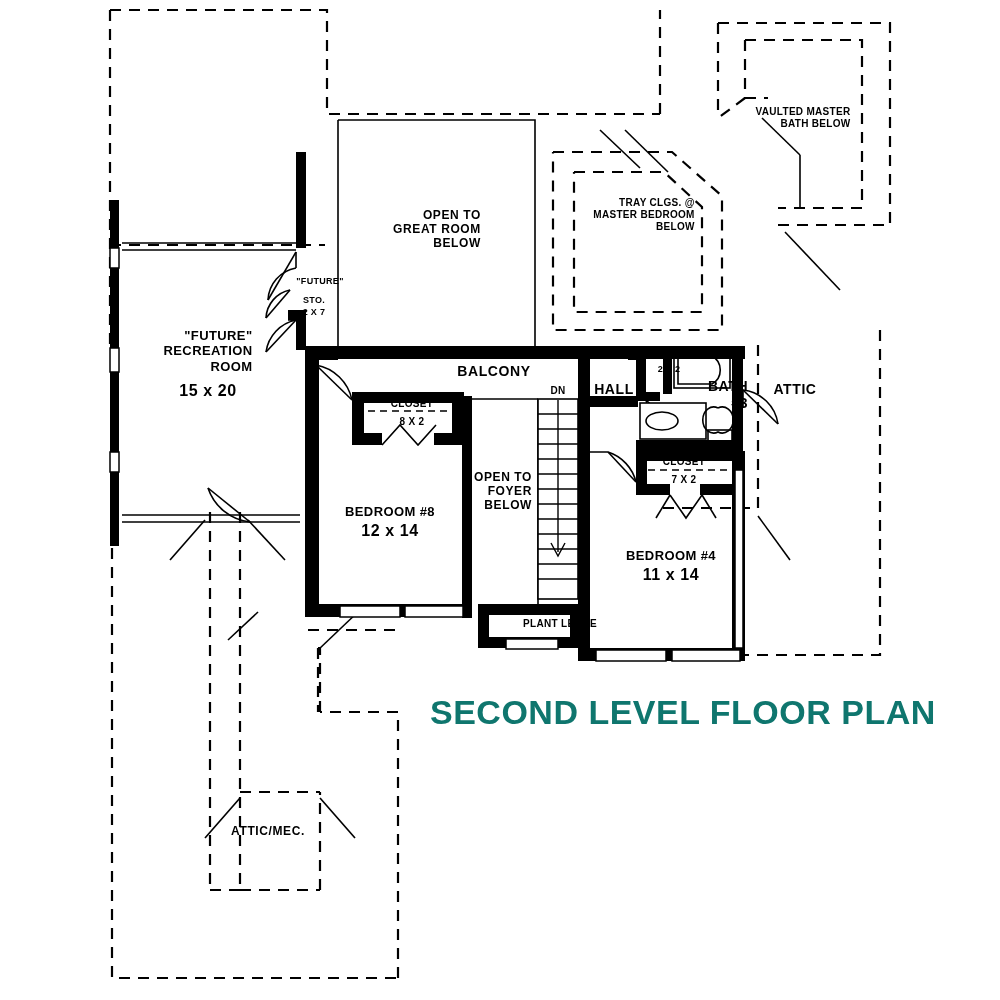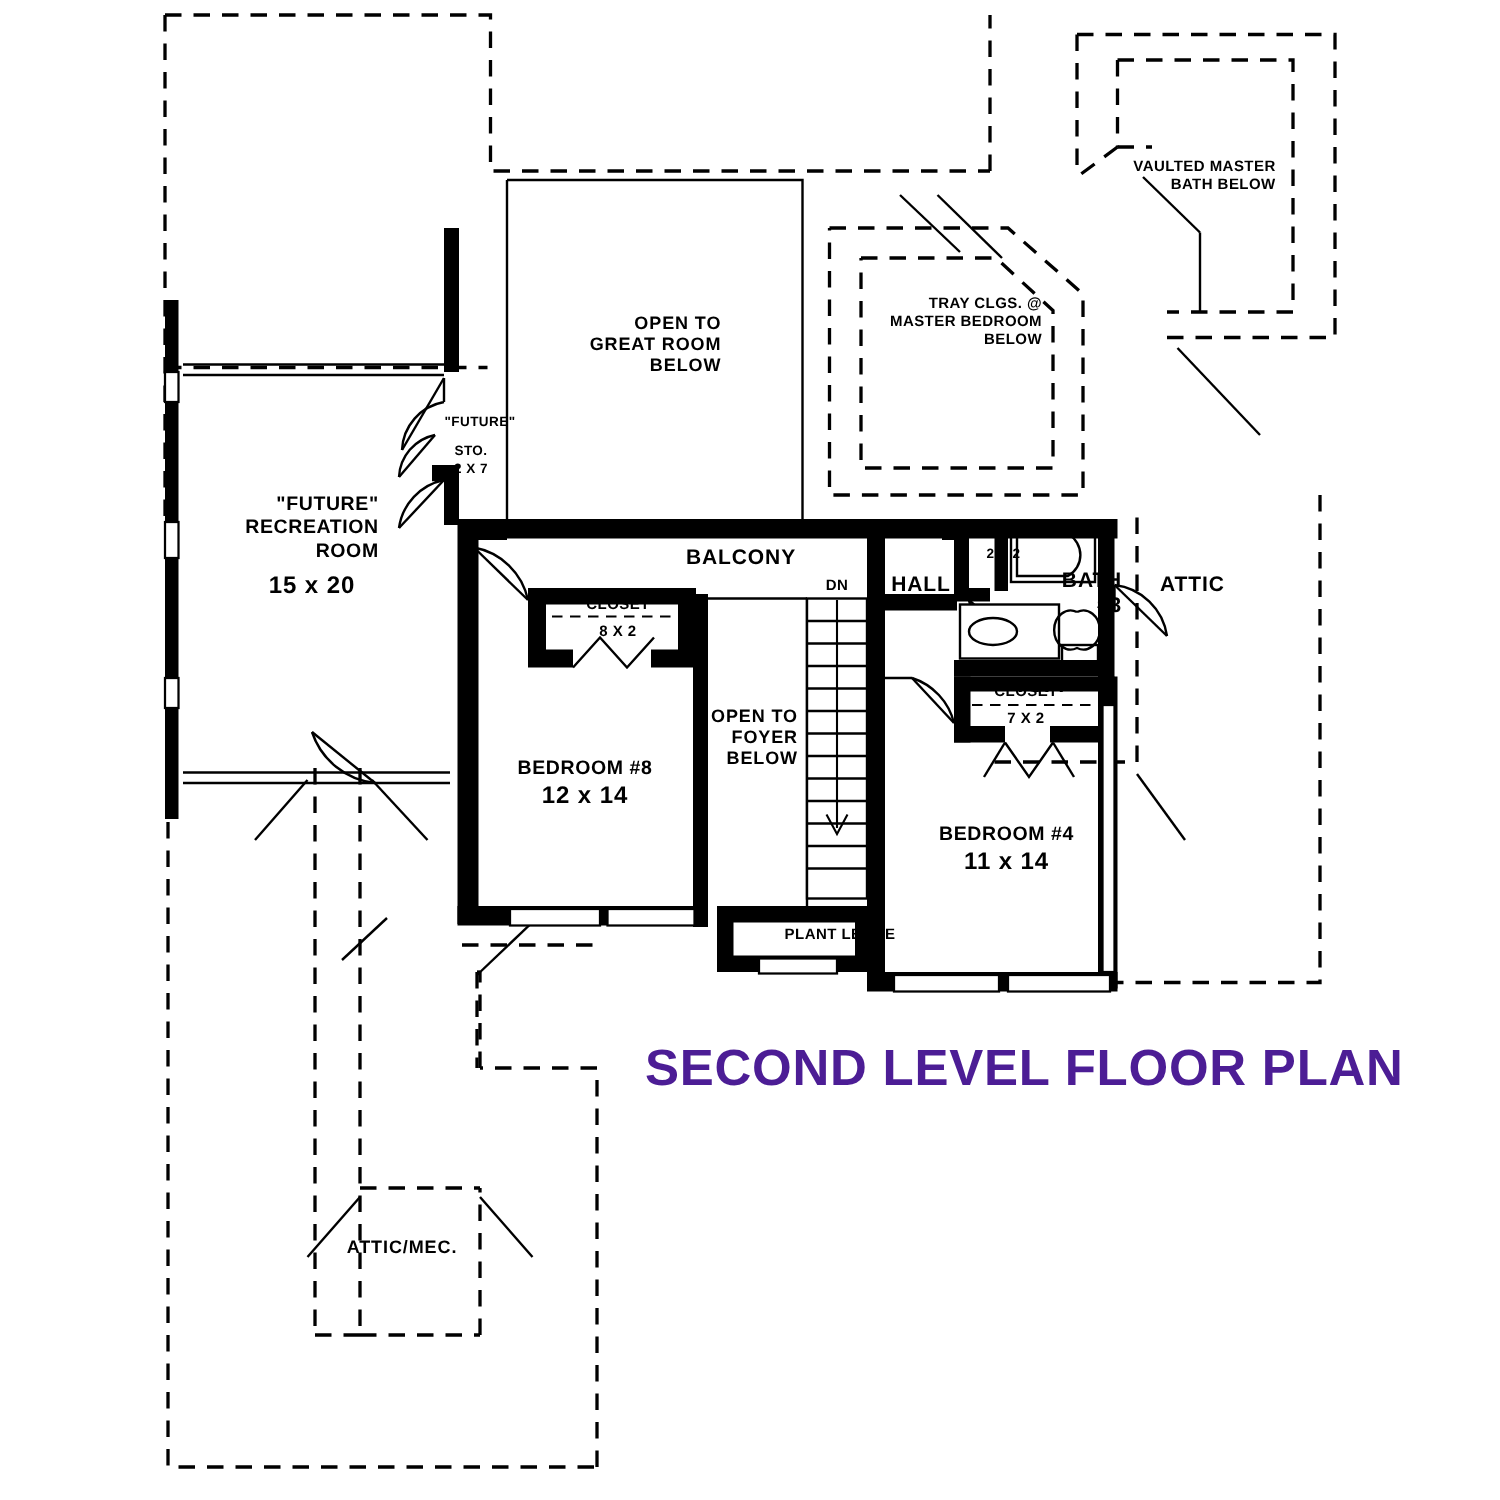--- a/index.html
+++ b/index.html
@@ -38,21 +38,21 @@
   .lbl-md { font-size: 12px; letter-spacing: 0.6px; }
   .lbl-lg { font-size: 14px; letter-spacing: 0.6px; }
   .lbl-rm { font-size: 13px; letter-spacing: 0.4px; }
   .lbl-dim { font-size: 16px; letter-spacing: 0.6px; }
   .title {
     position: absolute;
     font-family: "Liberation Sans", sans-serif;
     font-weight: bold;
     font-size: 34px;
     letter-spacing: 0.5px;
-    color: #4c1d95;
+    color: #0f766e;
     white-space: pre;
   }
 </style>
 </head>
 <body>
 
 <div id="plan">
 
   <svg width="1000" height="1000" viewBox="0 0 1000 1000">
 

